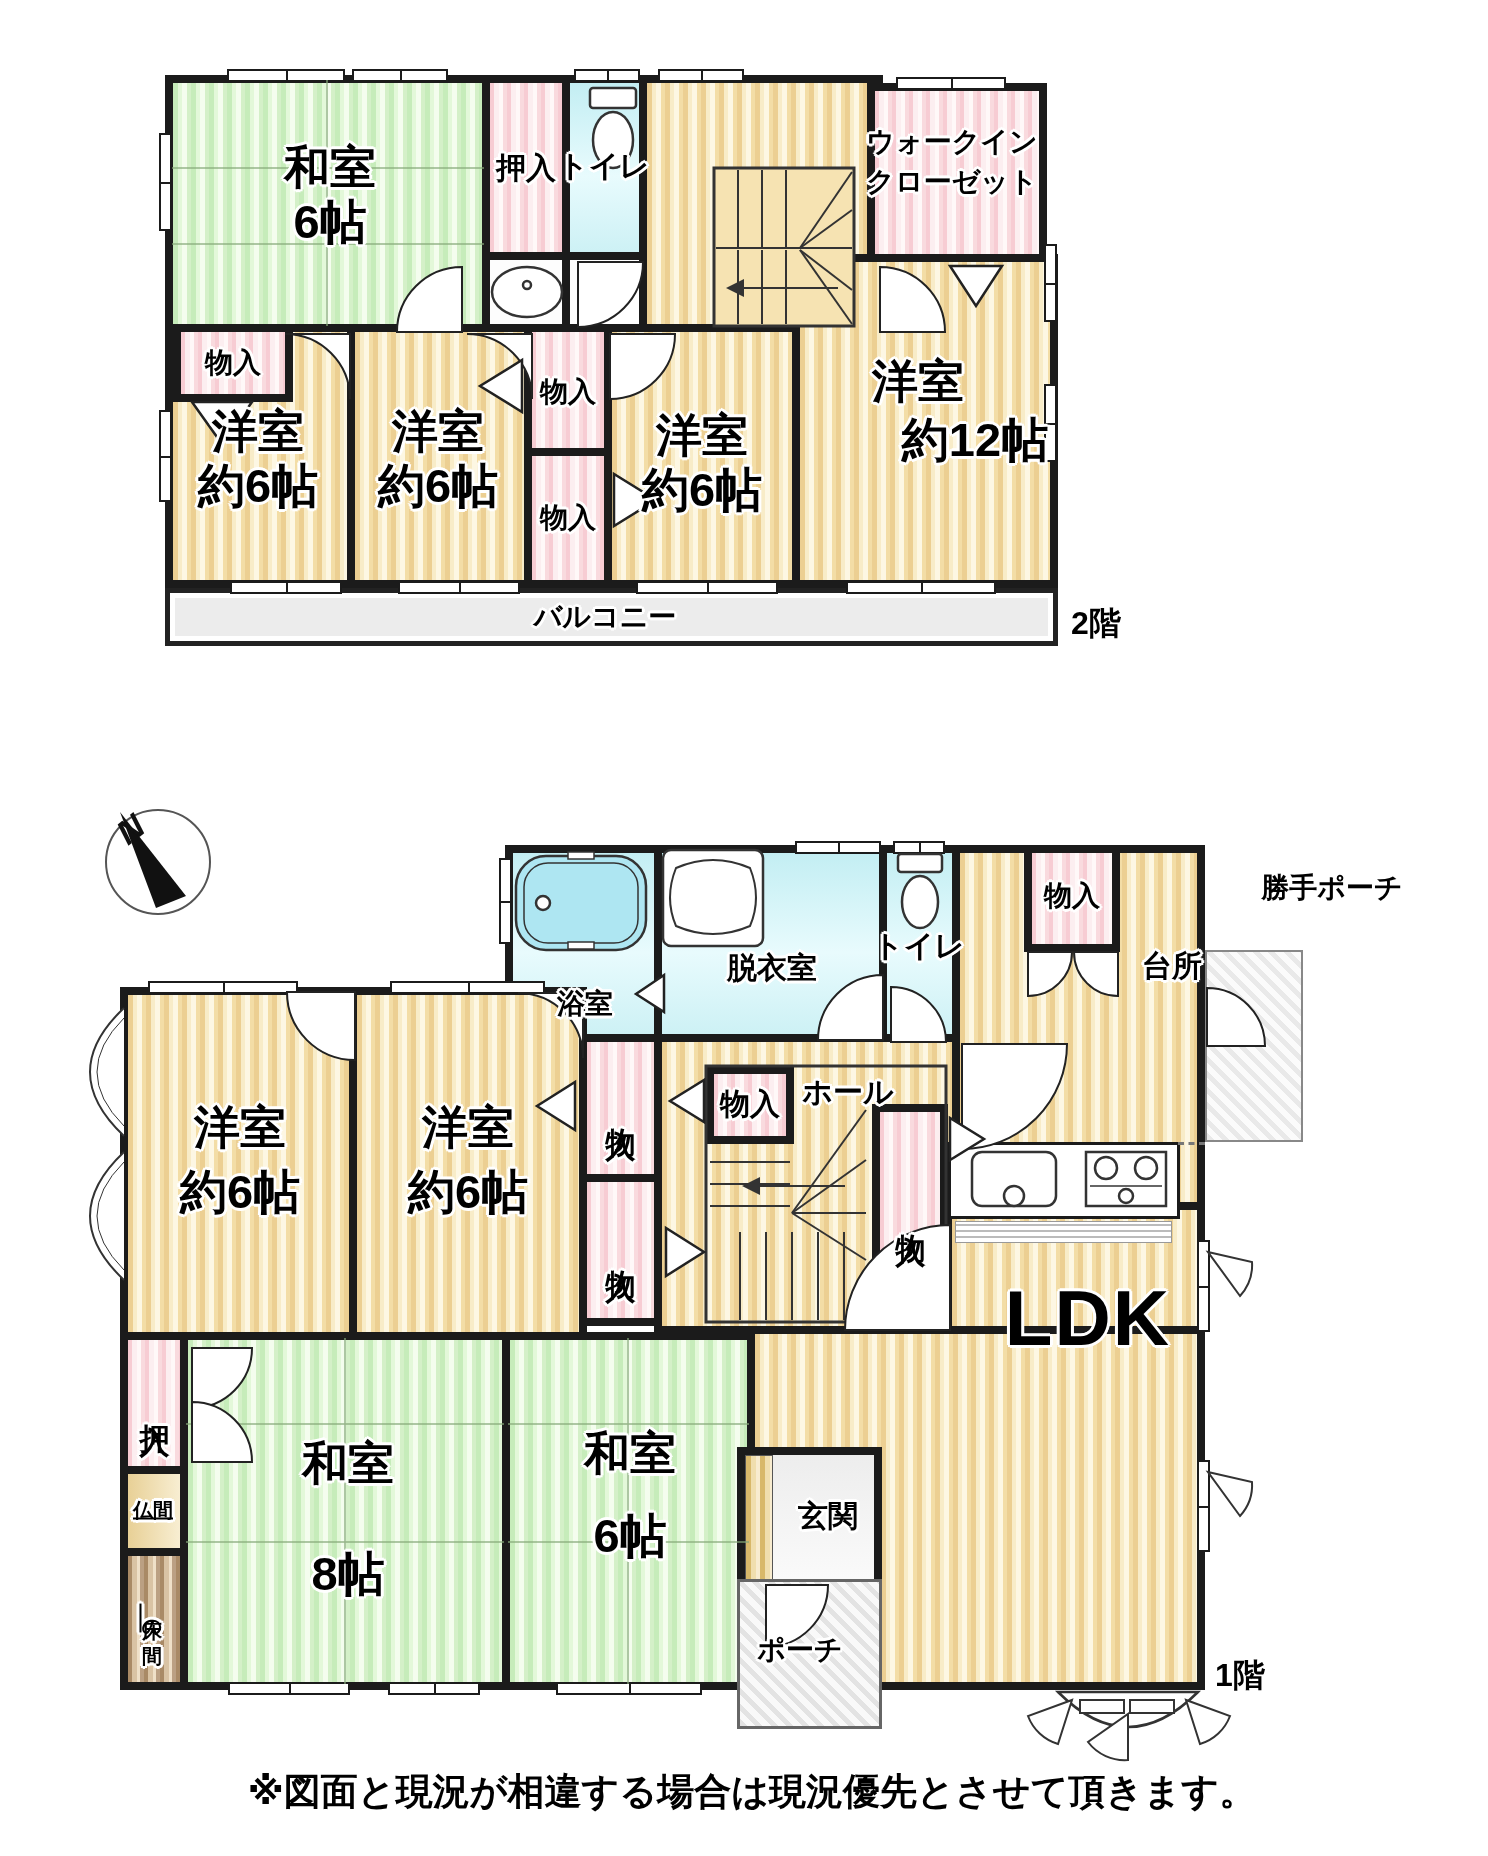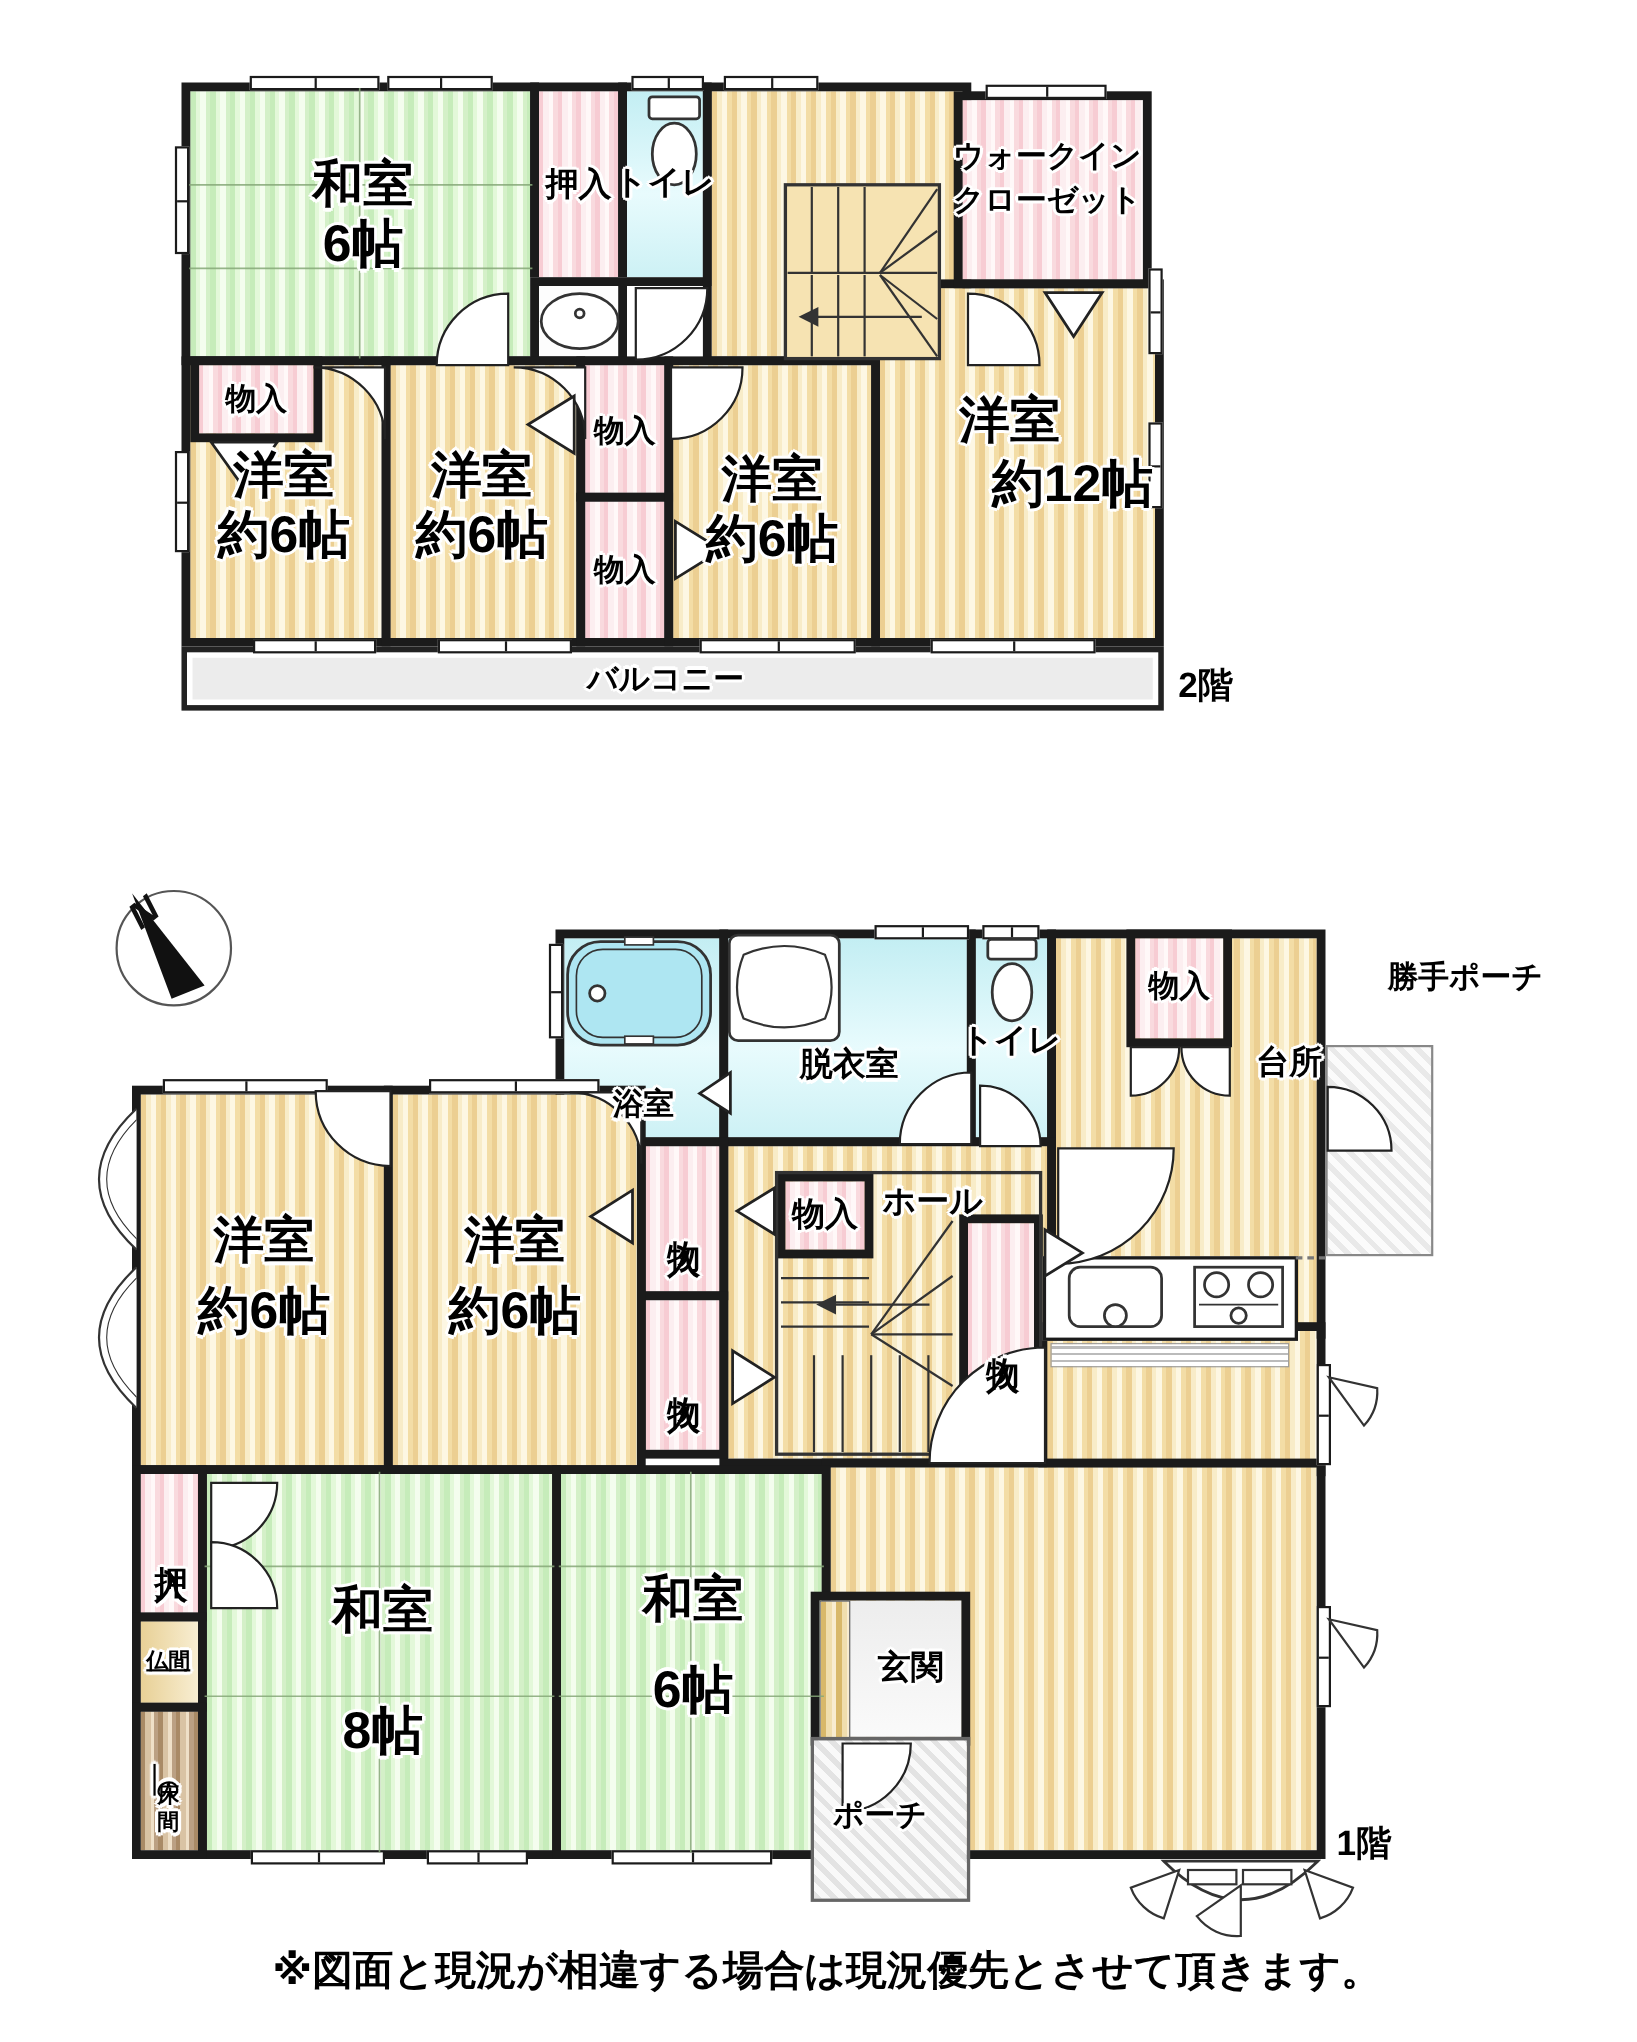--- a/index.html
+++ b/index.html
@@ -277,20 +277,21 @@
     <span class="lbl f28" style="left:1332px;top:888px;">勝手ポーチ</span>
     <span class="lbl f30" style="left:848px;top:1092px;">ホール</span>
     <span class="lbl f26 vert" style="left:620px;top:1106px;">物入</span>
     <span class="lbl f26 vert" style="left:620px;top:1248px;">物入</span>
     <span class="lbl f26" style="left:750px;top:1104px;">物入</span>
     <span class="lbl f26 vert" style="left:910px;top:1212px;">物入</span>
     <span class="lbl f46" style="left:240px;top:1128px;">洋室</span>
     <span class="lbl f44" style="left:240px;top:1192px;">約6帖</span>
     <span class="lbl f46" style="left:468px;top:1128px;">洋室</span>
     <span class="lbl f44" style="left:468px;top:1192px;">約6帖</span>
+    <span class="lbl ldk" style="left:1088px;top:1318px;">LDK</span>
     <span class="lbl f46" style="left:348px;top:1464px;">和室</span>
     <span class="lbl f44" style="left:348px;top:1546px;margin-top:28px;">8帖</span>
     <span class="lbl f46" style="left:630px;top:1454px;">和室</span>
     <span class="lbl f44" style="left:630px;top:1536px;">6帖</span>
     <span class="lbl f26 vert" style="left:154px;top:1402px;">押入</span>
     <span class="lbl f24" style="left:153px;top:1510px;">仏間</span>
     <span class="lbl f24 vert" style="left:153px;top:1618px;">床の間</span>
     <span class="lbl f30" style="left:828px;top:1516px;">玄関</span>
     <span class="lbl f28" style="left:800px;top:1650px;">ポーチ</span>
     <span class="lbl f32" style="left:1240px;top:1676px;">1階</span>

